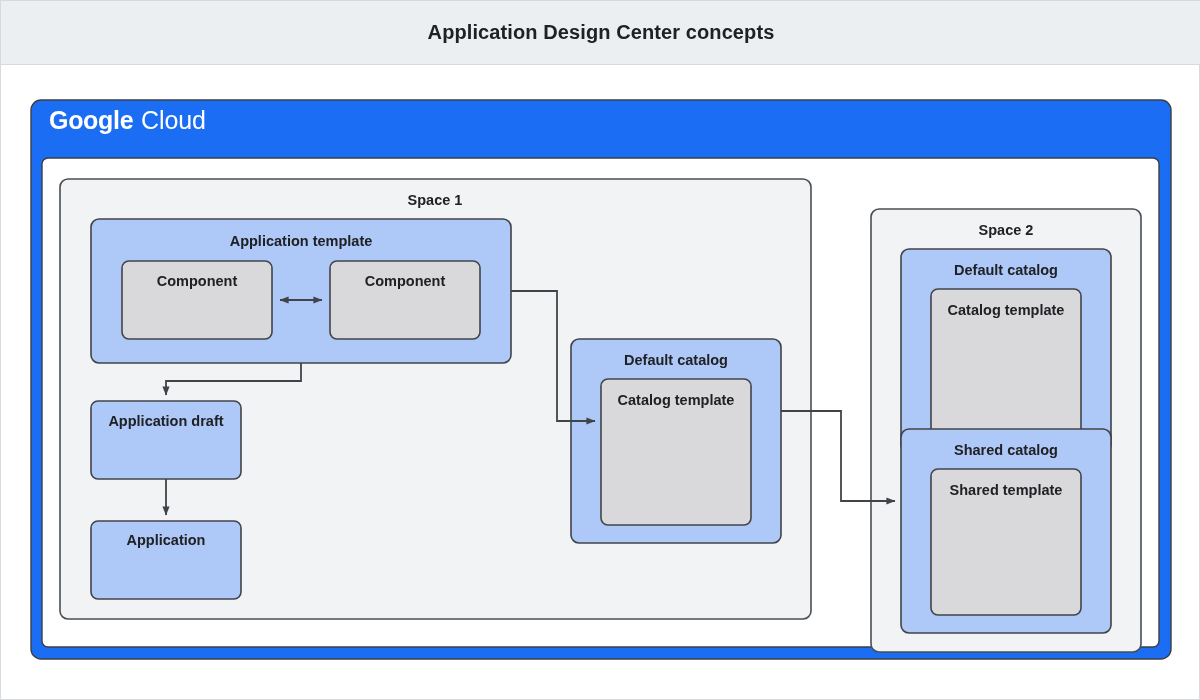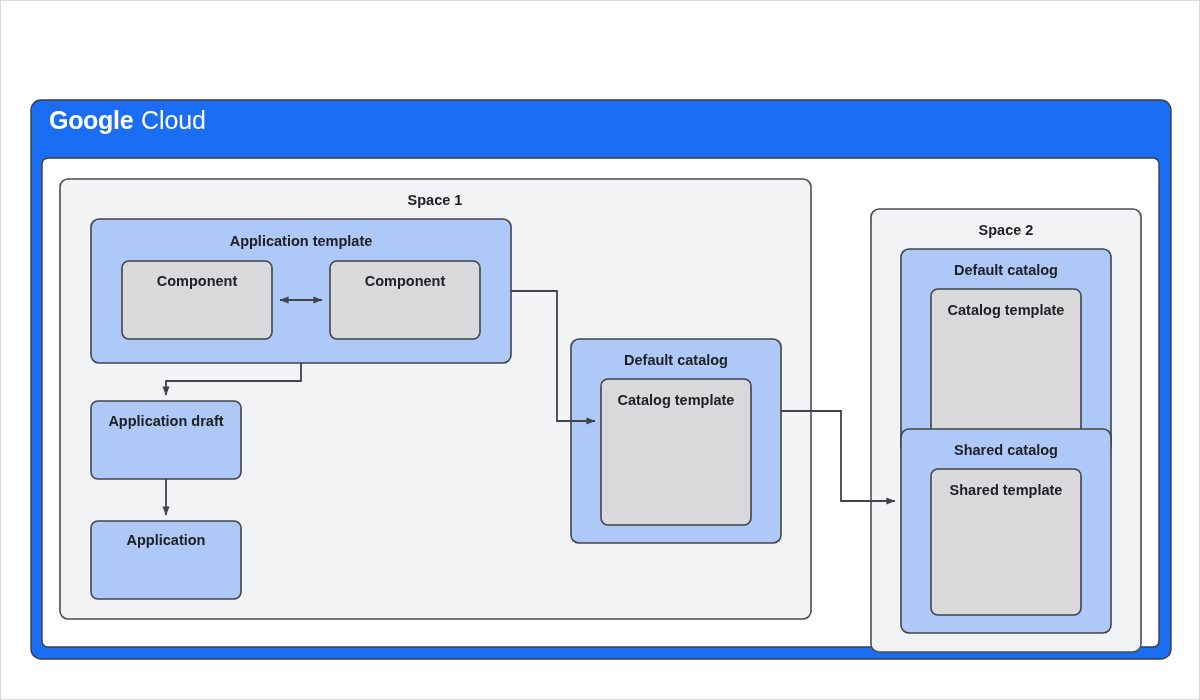--- a/index.html
+++ b/index.html
@@ -70,20 +70,23 @@
     font-weight: normal;
     fill: #ffffff;
     letter-spacing: -0.1px;
   }
 </style>
 </head>
 <body>
 
 <div id="page">
 
+  <div id="title-bar">
+    <div id="title-text">Application Design Center concepts</div>
+  </div>
 
   <div id="canvas">
     <svg width="1200" height="636" viewBox="0 0 1200 636" xmlns="http://www.w3.org/2000/svg">
       <defs>
         <marker id="arrowEnd" markerWidth="10" markerHeight="10" refX="8.6" refY="4" orient="auto" markerUnits="userSpaceOnUse">
           <path d="M0,0.4 L9,4 L0,7.6 z" fill="#404449"></path>
         </marker>
         <marker id="arrowStart" markerWidth="10" markerHeight="10" refX="0.4" refY="4" orient="auto" markerUnits="userSpaceOnUse">
           <path d="M9,0.4 L0,4 L9,7.6 z" fill="#404449"></path>
         </marker>

